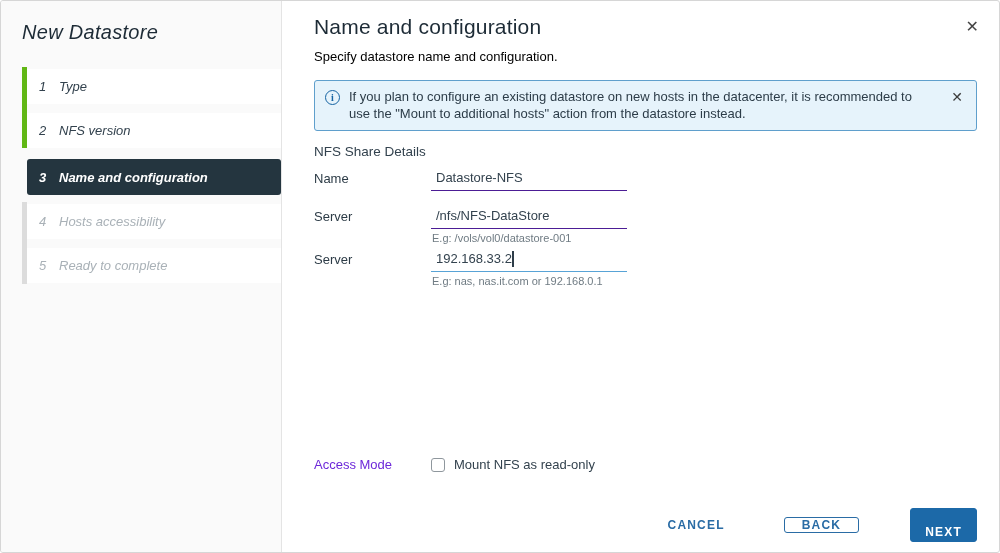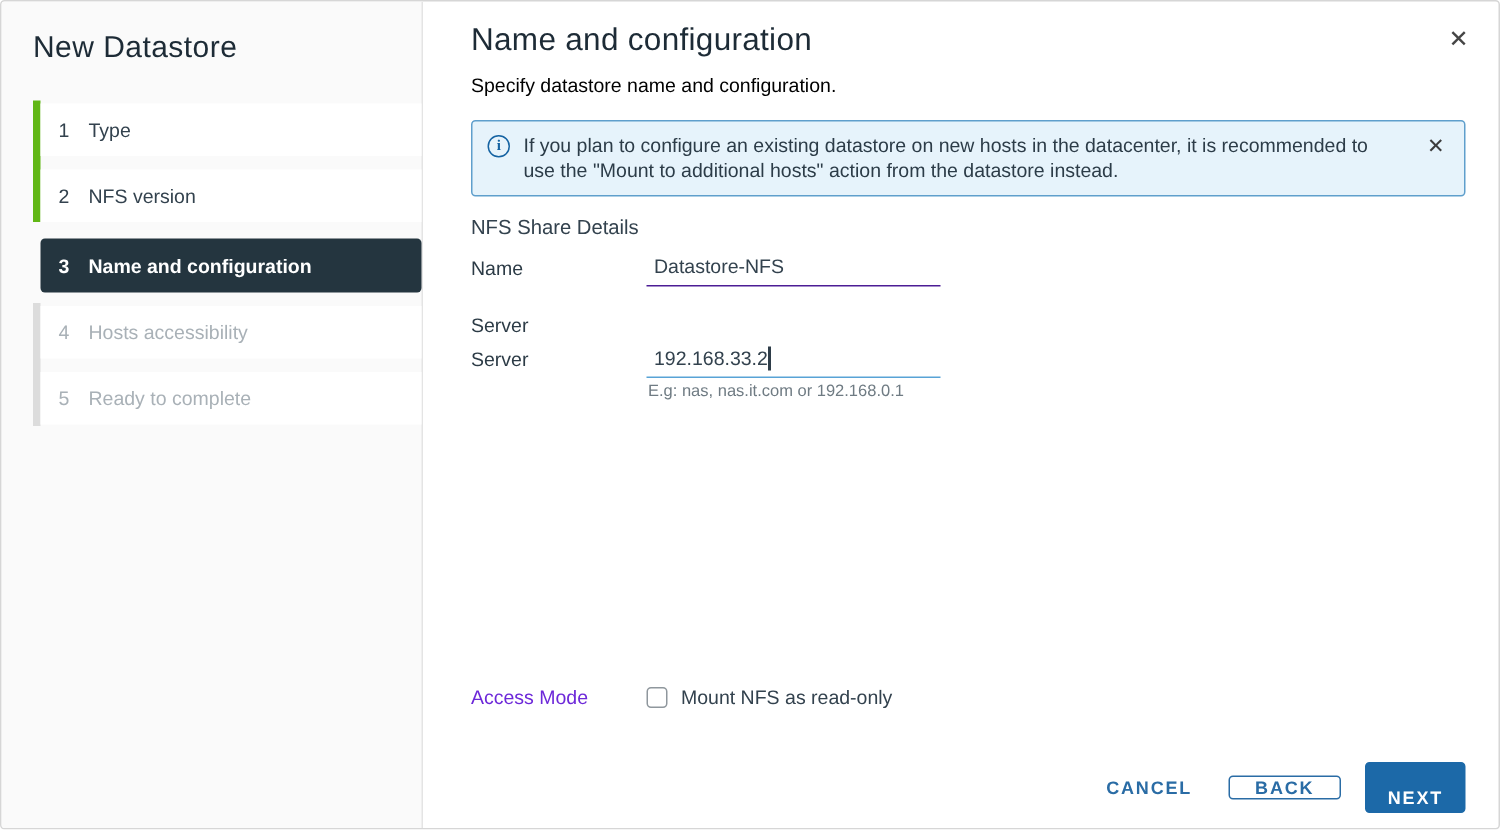--- a/index.html
+++ b/index.html
@@ -8,21 +8,21 @@
 
   .dialog {
     position:relative; width:1000px; height:553px; background:#fff;
     border:1px solid #d6d6d6; border-radius:3px; overflow:hidden;
     color:#33424e;
   }
 
   
   .sidebar {
     position:absolute; left:0; top:0; bottom:0; width:281px;
-    background:#fafafa; border-right:1px solid #e4e4e4;
+    background:#fafafa; border-right:1px solid #e4e4e4;font-style:italic;
   }
   .wizard-title {
     position:absolute; left:21px; top:20px; font-size:20px; font-weight:400;
     letter-spacing:.3px; color:#1d2b36;
   }
   .progress-bar { position:absolute; width:5px; left:21px; }
   .progress-bar.done { background:#61b715; top:66px; height:81px; }
   .progress-bar.todo { background:#dcdcdc; top:201px; height:82px; }
 
   .step {
@@ -86,21 +86,21 @@
     border:1px solid #8f979d; border-radius:3px; background:#fff; margin:0;
   }
   .access-row .cb-label { margin-left:9px; font-size:13px; color:#33424e; }
 
   .dialog-close {
     position:absolute; top:18px; right:20px; font-size:16px; color:#454545;
     cursor:pointer; line-height:16px; font-weight:300;
   }
 
   
-  .footer { position:absolute; right:22px; bottom:10px; display:flex; align-items:center; }
+  .footer { position:absolute; right:22px; bottom:10px; display:flex; align-items:center;gap:35px; }
   .btn {
     font-family:"Liberation Sans", sans-serif; font-size:12px; font-weight:bold;
     letter-spacing:1.2px; border-radius:3px; cursor:pointer; background:none; border:none;
   }
   .btn-link { color:#2a6ca5; padding:8px 6px; }
   .btn-outline {
     color:#2a6ca5; border:1px solid #2a6ca5; background:#fff;
     height:16px; padding:0 17px; margin-left:18px;
   }
   .btn-solid {
@@ -155,20 +155,24 @@
 
     <div class="field-row row-name">
       <div class="flabel">Name</div>
       <div class="fctrl">
         <input type="text" value="Datastore-NFS" style="">
       </div>
     </div>
 
     <div class="field-row row-folder">
       <div class="flabel">Server</div>
+      <div class="fctrl">
+        <input type="text" value="/nfs/NFS-DataStore" style="">
+        <div class="hint">E.g: /vols/vol0/datastore-001</div>
+      </div>
     </div>
 
     <div class="field-row row-server">
       <div class="flabel">Server</div>
       <div class="fctrl focused">
         <input type="text" value="192.168.33.2" style="">
         <div class="caret"></div>
         <div class="hint">E.g: nas, nas.it.com or 192.168.0.1</div>
       </div>
     </div>

